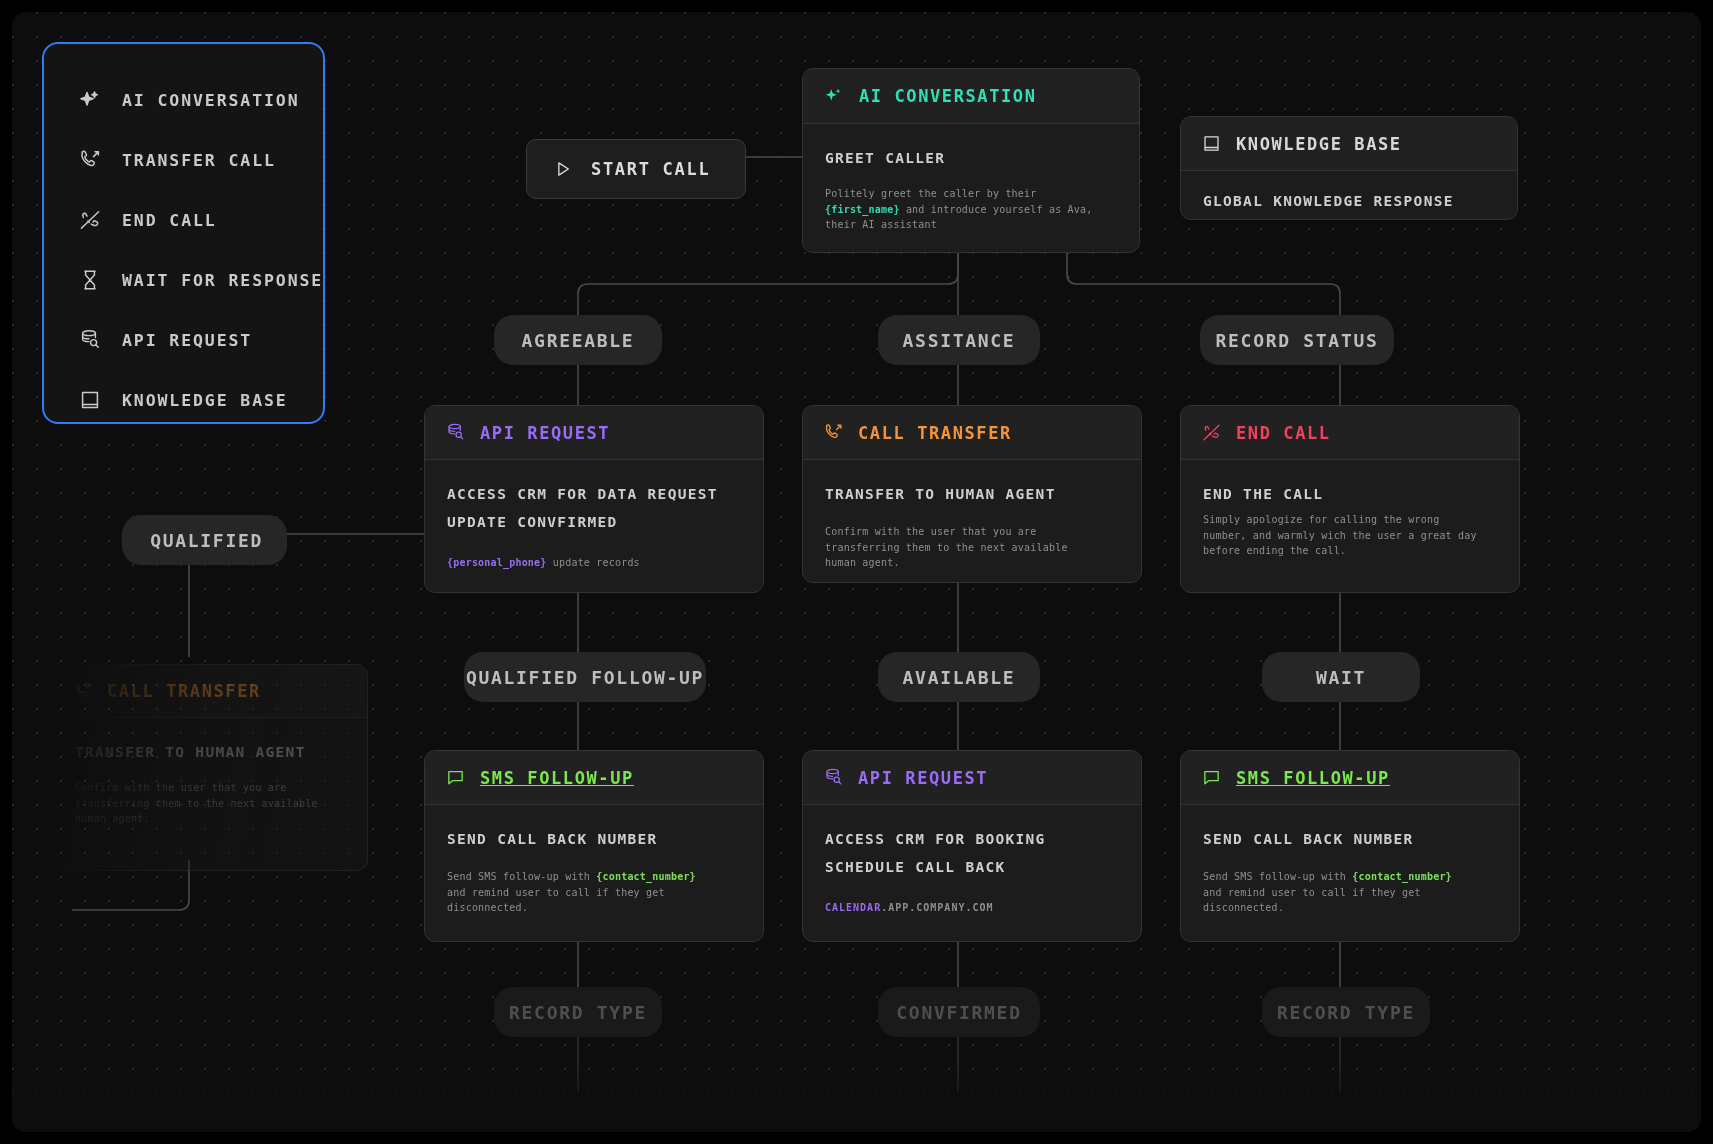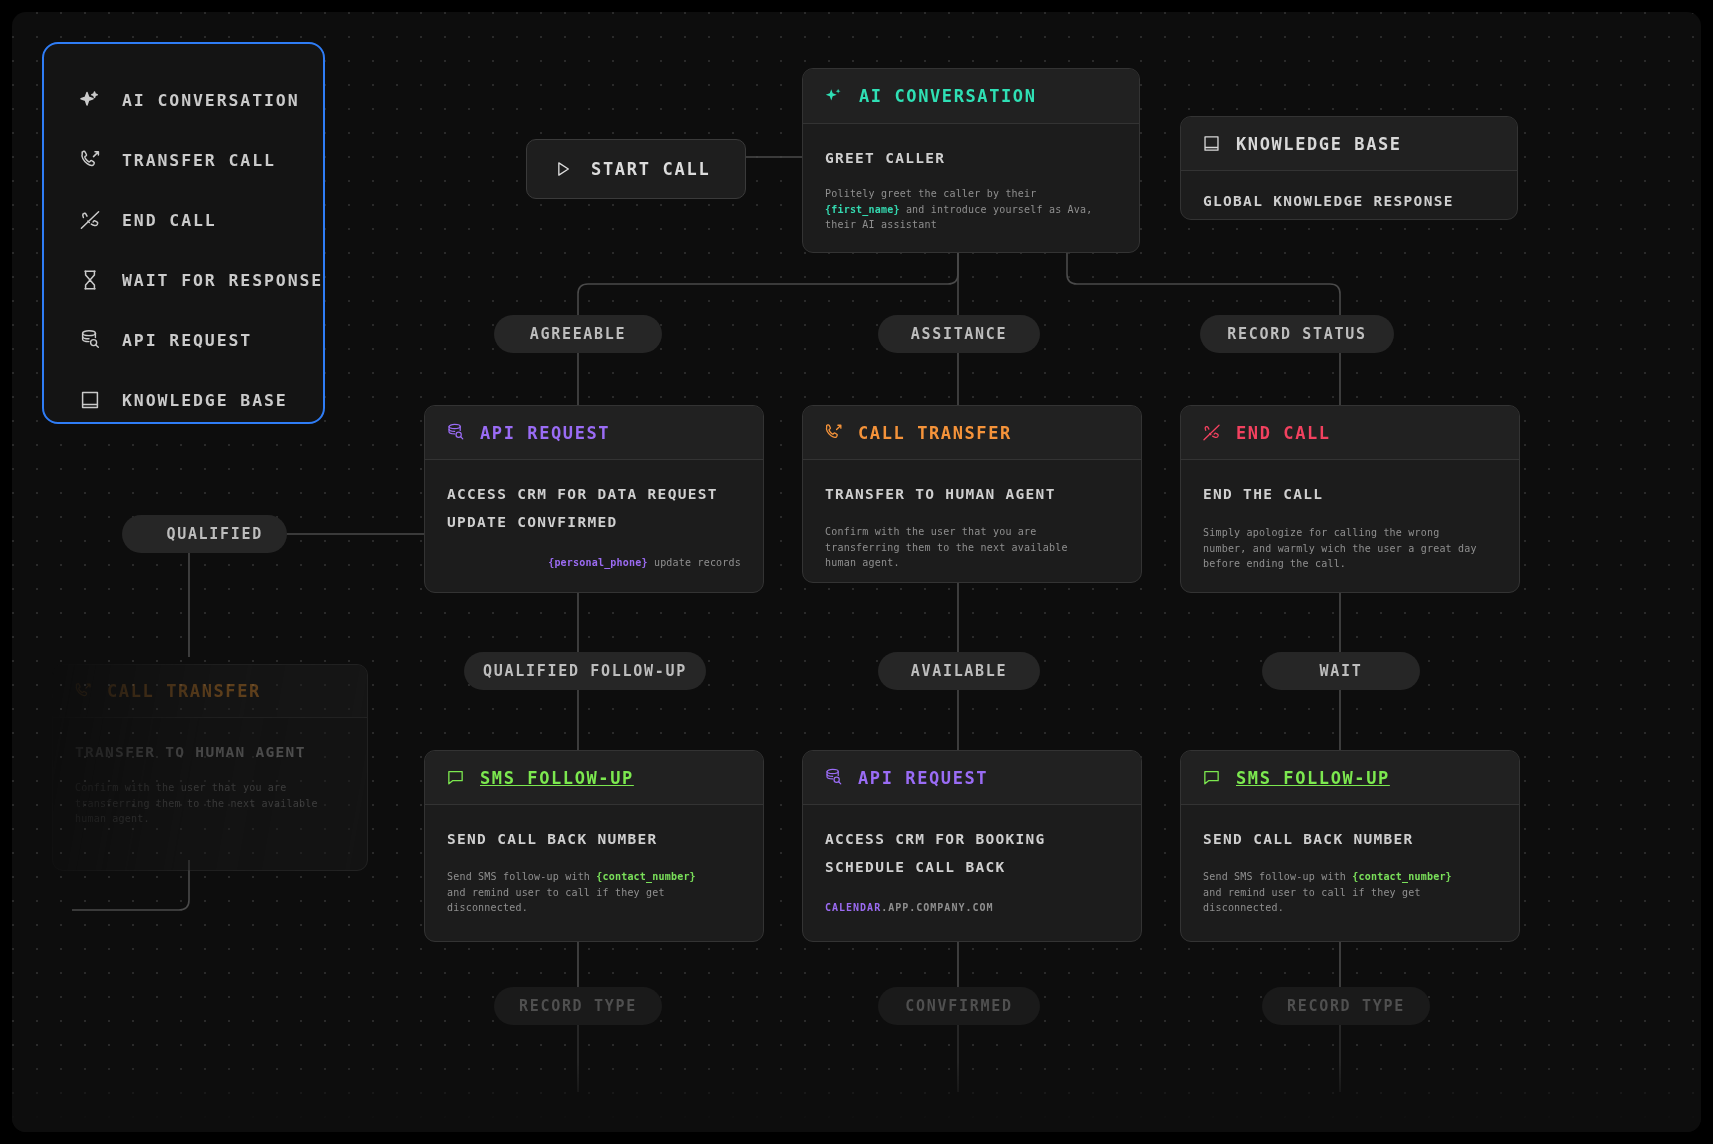--- a/index.html
+++ b/index.html
@@ -99,25 +99,25 @@
     display: flex; align-items: center; gap: 18px;
     padding-left: 26px;
   }
   #start-call .lbl {
     color: #dcdcdc; font-size: 17px; letter-spacing: 1.7px; font-weight: 700;
   }
 
   
   .elabel {
     position: absolute;
-    height: 38px;
+    height: 50px;
     background: #262626;
     border-radius: 19px;
     display: flex; align-items: center; justify-content: center;
-    color: #bdbdbd; font-size: 15px; letter-spacing: 1.7px; font-weight: 700;
+    color: #bdbdbd; font-size: 18px; letter-spacing: 1.7px; font-weight: 700;
     z-index: 4; white-space: nowrap; padding: 0 24px;
   }
   .elabel.dim { background: #1a1a1a; color: #4f4f4f; }
 
   
   #ghost {
     position: absolute; left: 40px; top: 652px;
     width: 316px; height: 207px; z-index: 2;
     -webkit-mask-image: linear-gradient(100deg, rgba(0,0,0,0) 0%, rgba(0,0,0,.25) 14%, rgba(0,0,0,.75) 48%, rgba(0,0,0,.92) 100%);
             mask-image: linear-gradient(100deg, rgba(0,0,0,0) 0%, rgba(0,0,0,.25) 14%, rgba(0,0,0,.75) 48%, rgba(0,0,0,.92) 100%);
@@ -301,21 +301,21 @@
             <path d="M4.6 8.4 C4.6 9.7 7.5 10.8 11 10.8"></path>
             <circle cx="15.6" cy="14.6" r="3"></circle>
             <path d="M17.9 16.9 L20.3 19.3"></path>
           </svg>
         </span>
         <span class="ttl acc-purple">API REQUEST</span>
       </div>
       <div class="node-body">
         <div class="sub">ACCESS CRM FOR DATA REQUEST</div>
         <div class="sub">UPDATE CONVFIRMED</div>
-        <div class="desc" style="margin-top:18px;text-align:right;"><span class="var var-purple">{personal_phone}</span><span> update records</span></div>
+        <div class="desc" style="margin-top:18px;"><span class="var var-purple">{personal_phone}</span><span> update records</span></div>
       </div>
     </div>
 
     <div class="node" style="left:790px; top:393px; width:340px; height:178px;">
       <div class="node-head">
         <span>
           <svg class="ic" width="21" height="21" viewBox="0 0 24 24" fill="none" stroke="#f5933a" stroke-width="1.5" stroke-linecap="round" stroke-linejoin="round">
             <path d="M4.2 6.1c-.5 1.1-.3 2.6.6 4.4 1 2 2.6 3.9 4.4 5.2 1.9 1.4 3.7 2 5 1.8.7-.1 1.2-.5 1.5-1.1l.5-1.1c.2-.5 0-1-.4-1.3l-2.1-1.3c-.4-.3-1-.2-1.3.2l-.7.8c-.2.2-.5.3-.8.1-.9-.5-1.8-1.2-2.5-2.1-.7-.8-1.2-1.7-1.5-2.5-.1-.3 0-.6.2-.8l.9-.6c.4-.3.6-.8.4-1.3L7 3.9c-.2-.5-.7-.7-1.2-.6l-1.1.4c-.3.1-.4.2-.5.4z"></path>
             <path d="M15.5 8.6 L20.3 3.9 M17 3.7 L20.4 3.7 L20.4 7.1"></path>
           </svg>
@@ -335,21 +335,21 @@
             <path d="M5.4 9.5c-.6-1.3-.8-2.5-.4-3.4.1-.2.2-.3.5-.4l1.1-.4c.5-.1 1 .1 1.2.6l1.2 2.3"></path>
             <path d="M11.3 14.5c-.5-.4-1-.9-1.4-1.4"></path>
             <path d="M13.3 16.1c1.1.7 2.2 1.2 3.2 1.4 1.3.2 2.2-.2 2.6-.9l.5-1.1c.2-.5 0-1-.4-1.3l-2.1-1.3c-.4-.3-1-.2-1.3.2l-.7.8"></path>
             <path d="M3.4 20.3 L20.6 3.7"></path>
           </svg>
         </span>
         <span class="ttl acc-red">END CALL</span>
       </div>
       <div class="node-body">
         <div class="sub">END THE CALL</div>
-        <div class="desc" style="margin-top:17px; max-width:285px; white-space:normal;">Simply apologize for calling the wrong number, and warmly wich the user a great day before ending the call.</div>
+        <div class="desc" style="margin-top:4px; max-width:285px; white-space:normal;">Simply apologize for calling the wrong number, and warmly wich the user a great day before ending the call.</div>
       </div>
     </div>
 
     <div class="elabel" style="left:452px; top:640px; width:242px;">
       <span>QUALIFIED FOLLOW-UP</span>
     </div>
     <div class="elabel" style="left:866px; top:640px; width:162px;">
       <span>AVAILABLE</span>
     </div>
     <div class="elabel" style="left:1250px; top:640px; width:158px;">

